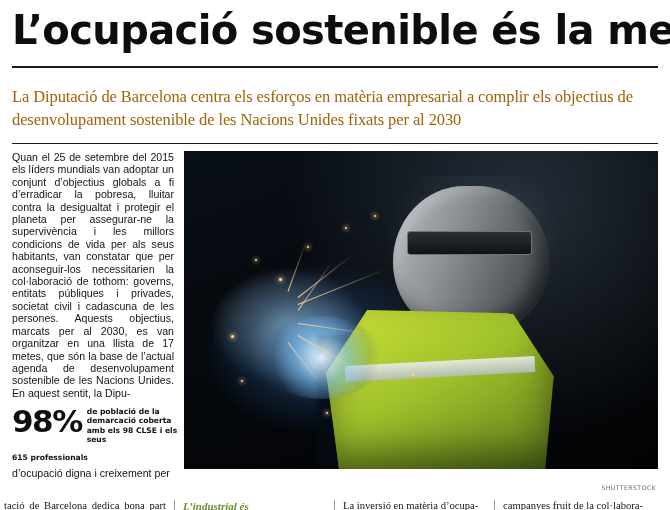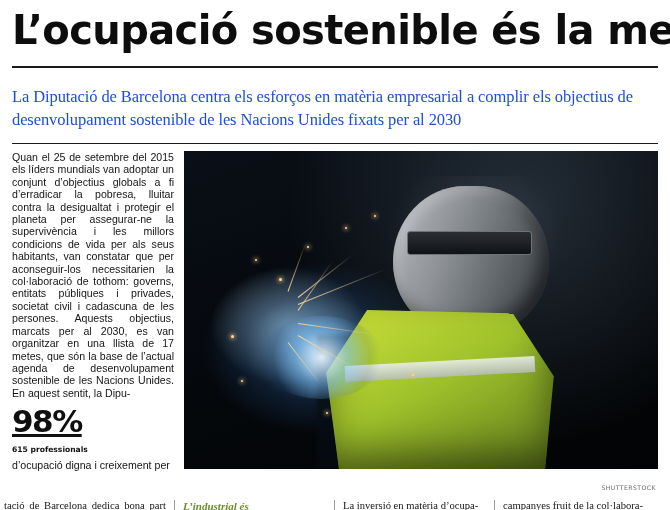--- a/index.html
+++ b/index.html
@@ -37,21 +37,21 @@
   .rule-top {
     border-top: 2px solid #1a1a1a;
     margin: 14px 4px 0 4px;
   }
 
   
   .standfirst {
     font-family: "Liberation Serif", serif;
     font-size: 16.5px;
     line-height: 23px;
-    color: #1d4ed8;
+    color: #a16207;
     margin: 17px 4px 0 4px;
     letter-spacing: -0.1px;
   }
   .rule-sub {
     border-top: 1px solid #1a1a1a;
     margin: 12px 4px 0 4px;
   }
 
   
   .body-area {
@@ -86,21 +86,20 @@
     text-align: justify;
     color: #141414;
     hyphens: auto;
   }
 
   .stat-block {
     margin-top: 7px;
     display: flex;
     gap: 5px;
     align-items: flex-start;
-    text-decoration: underline;
   }
   .stat-number {
     font-family: "DejaVu Sans", sans-serif;
     font-weight: bold;
     font-size: 31px;
     line-height: 30px;
     color: #0f0f0f;
     letter-spacing: -1.5px;
   }
   .stat-text {
@@ -283,20 +282,23 @@
   <div class="rule-sub"></div>
 
   <div class="body-area">
 
     <div class="col-left">
       <div class="lede">Quan el 25 de setembre del 2015 els líders mundials van adoptar un conjunt d’objectius globals a fi d’erradicar la pobresa, lluitar contra la desigualtat i protegir el planeta per assegurar-ne la supervivència i les millors condicions de vida per als seus habitants, van constatar que per aconseguir-los necessitarien la col·laboració de tothom: governs, entitats públiques i privades, societat civil i cadascuna de les persones. Aquests objectius, marcats per al 2030, es van organitzar en una llista de 17 metes, que són la base de l’actual agenda de desenvolupament sostenible de les Nacions Unides. En aquest sentit, la Dipu-</div>
 
       <div class="stat-block">
         <div>
           <div class="stat-number">98%</div>
+        </div>
+        <div>
+          <div class="stat-text">de població de la demarcació coberta amb els 98 CLSE i els seus</div>
         </div>
       </div>
       <div class="stat-sub">615 professionals</div>
 
       <div class="lede lede-cont">d’ocupació digna i creixement per</div>
     </div>
 
     <div class="photo-wrap">
       <div class="photo">
         <div class="ph-bg"></div>

